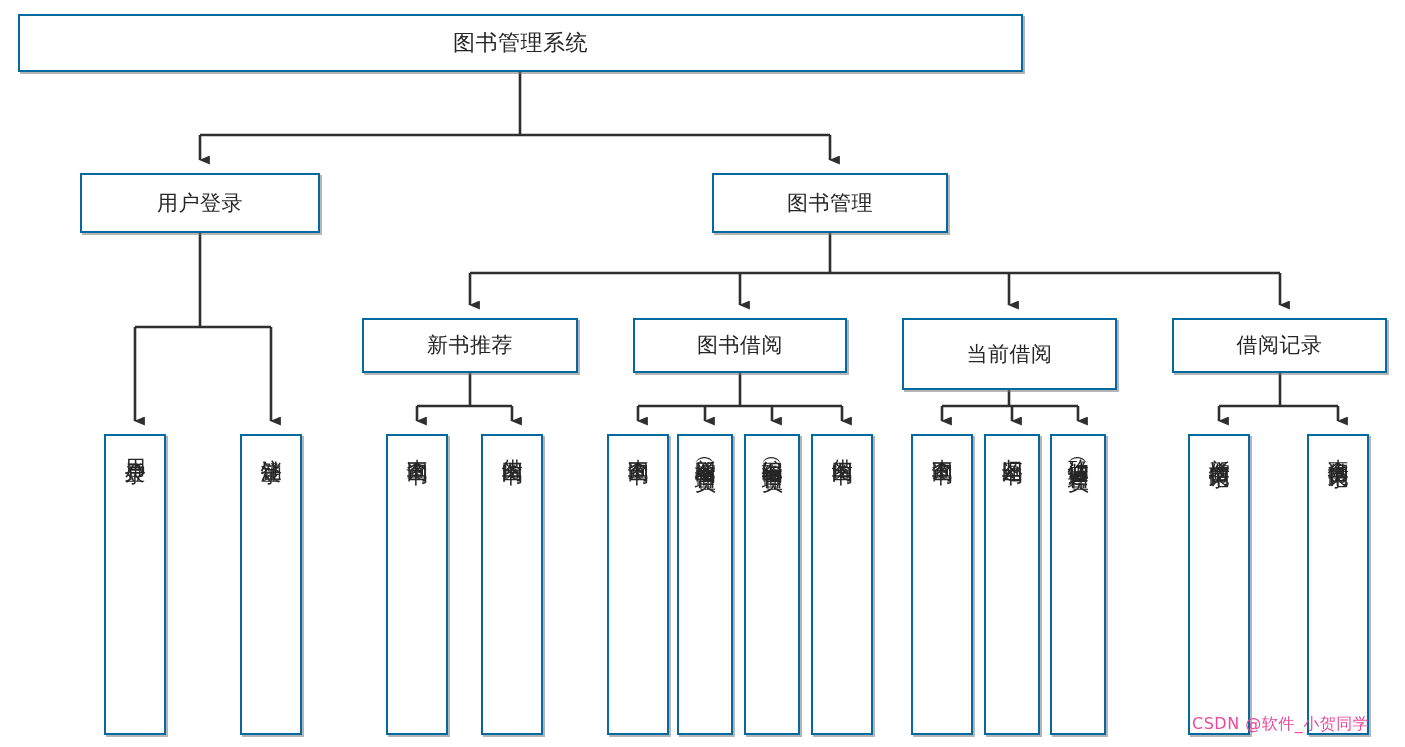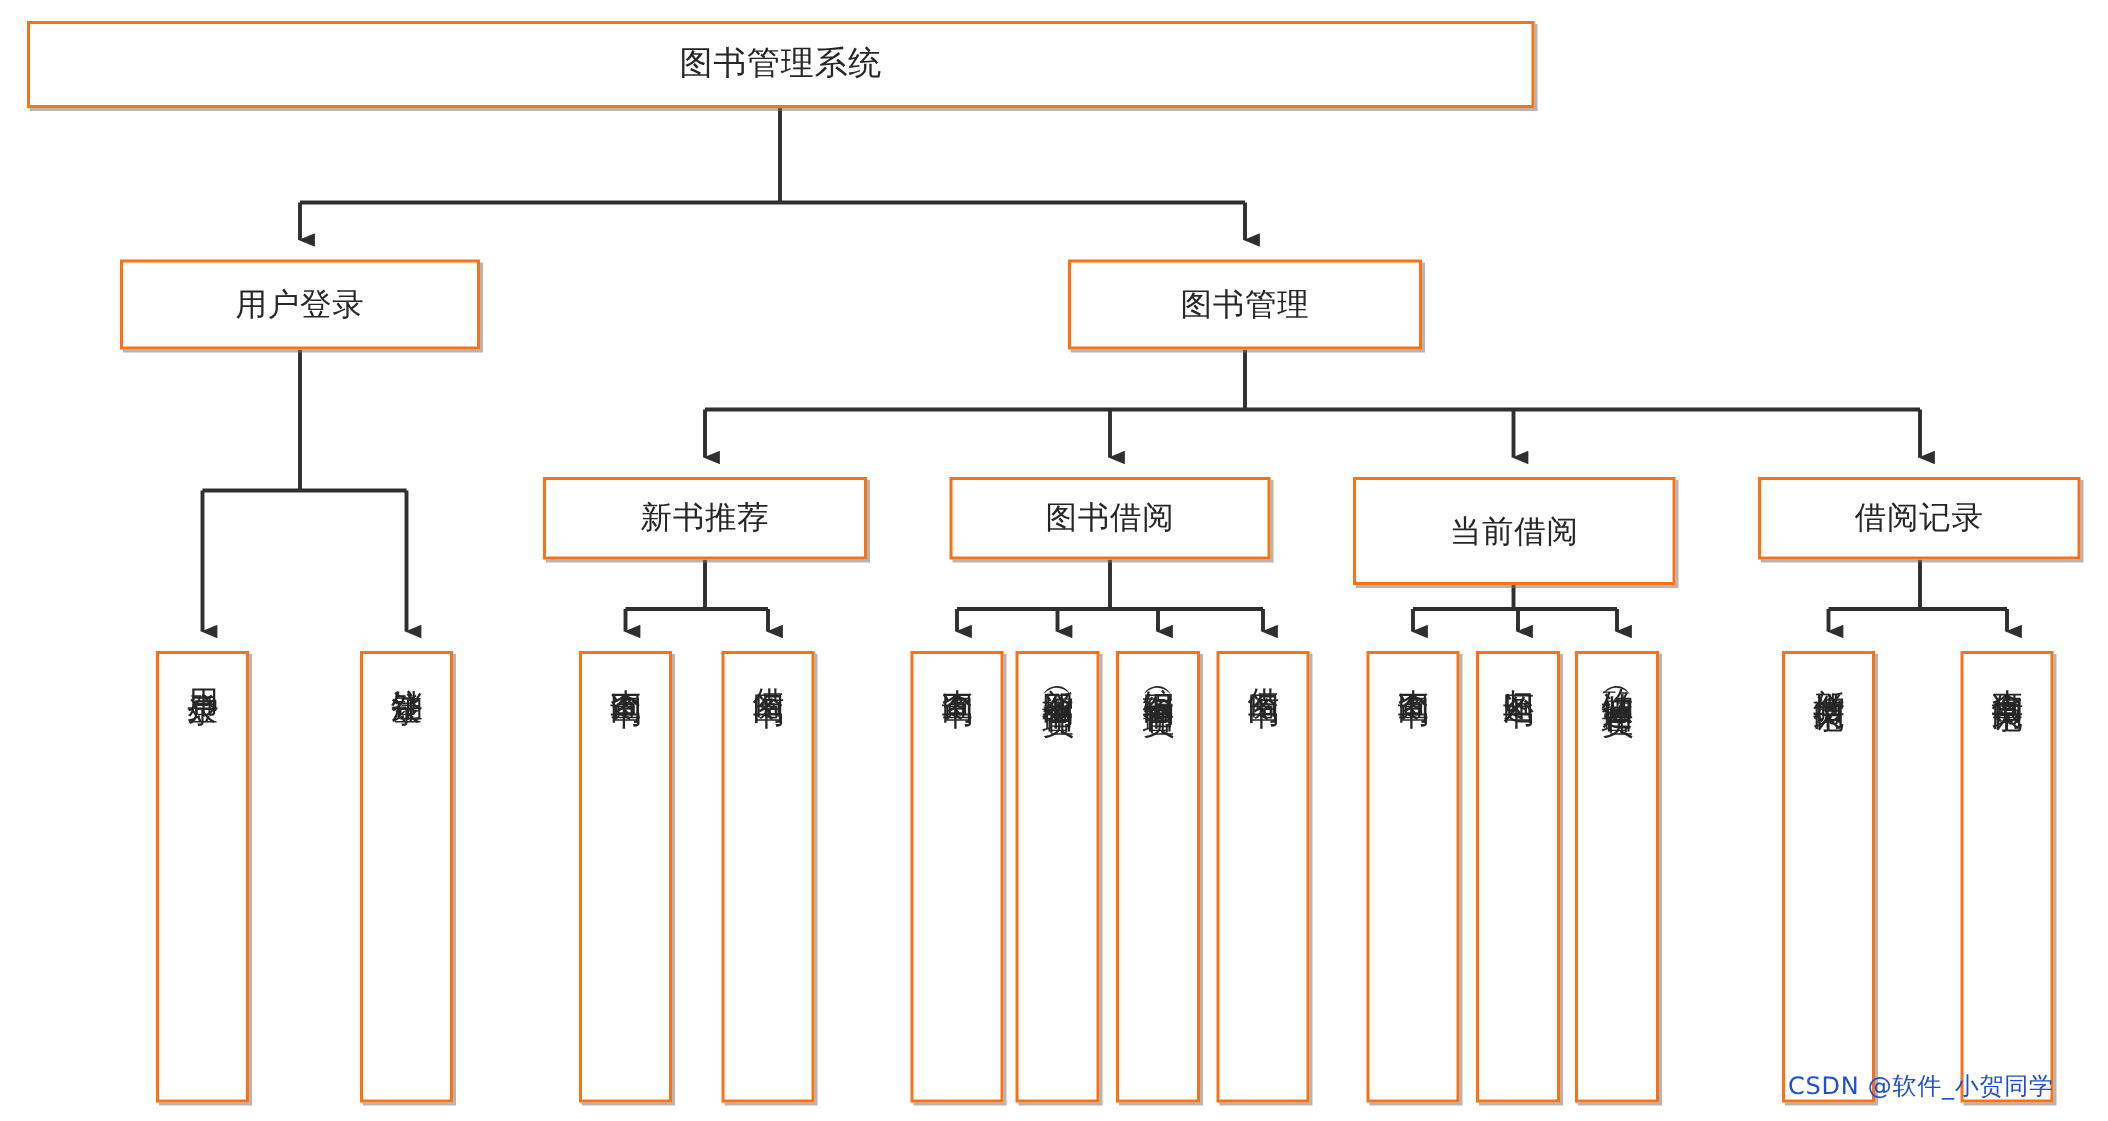--- a/index.html
+++ b/index.html
@@ -22,21 +22,21 @@
     left: 0;
     top: 0;
     width: 1405px;
     height: 747px;
     pointer-events: none;
   }
   .node {
     position: absolute;
     box-sizing: border-box;
     background: #ffffff;
-    border: 2px solid #f97316;
+    border: 2px solid #0369a1;
     box-shadow: 2px 2px 0 0 rgba(120,120,120,0.55);
     display: flex;
     align-items: center;
     justify-content: center;
     color: #262626;
     z-index: 2;
   }
   .node .label {
     display: block;
     text-align: center;
@@ -61,21 +61,21 @@
     font-size: 21px;
     line-height: 1.08;
     letter-spacing: 2px;
     white-space: nowrap;
     height: auto;
     max-height: 100%;
   }
   .watermark {
     position: absolute;
     font-size: 16px;
-    color: #1d4ed8;
+    color: #ec4899;
     white-space: nowrap;
     z-index: 3;
     letter-spacing: 0.5px;
   }
 </style>
 </head>
 <body>
 
 <div id="canvas">
 

